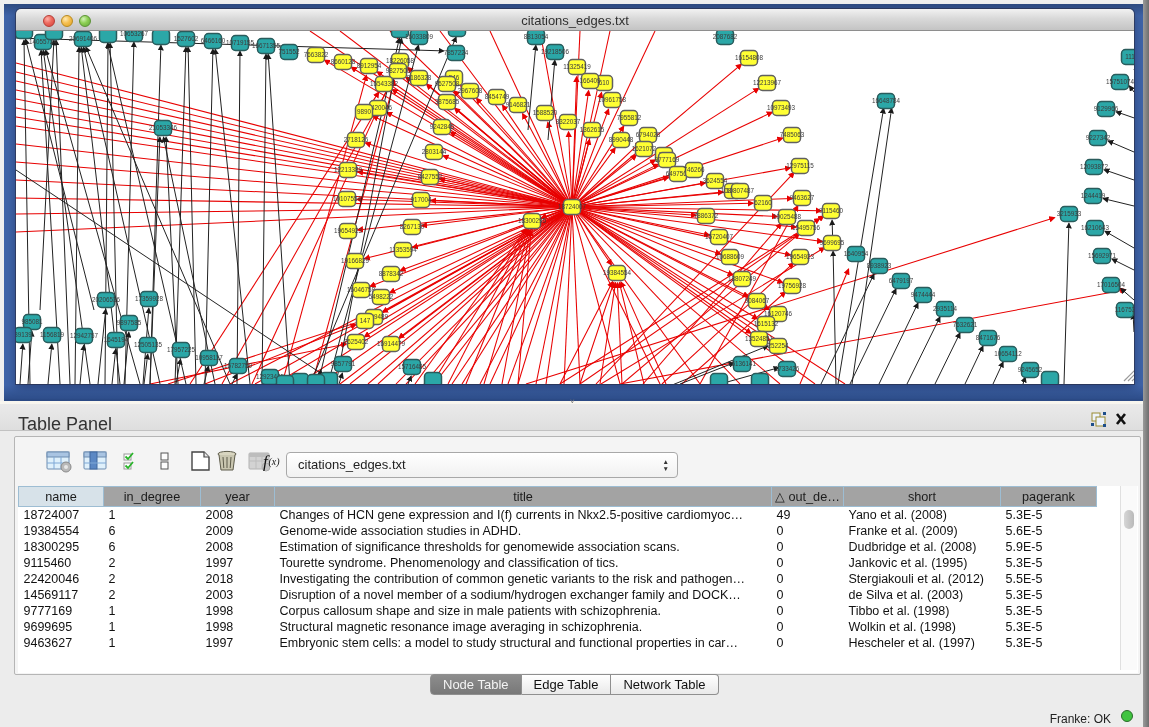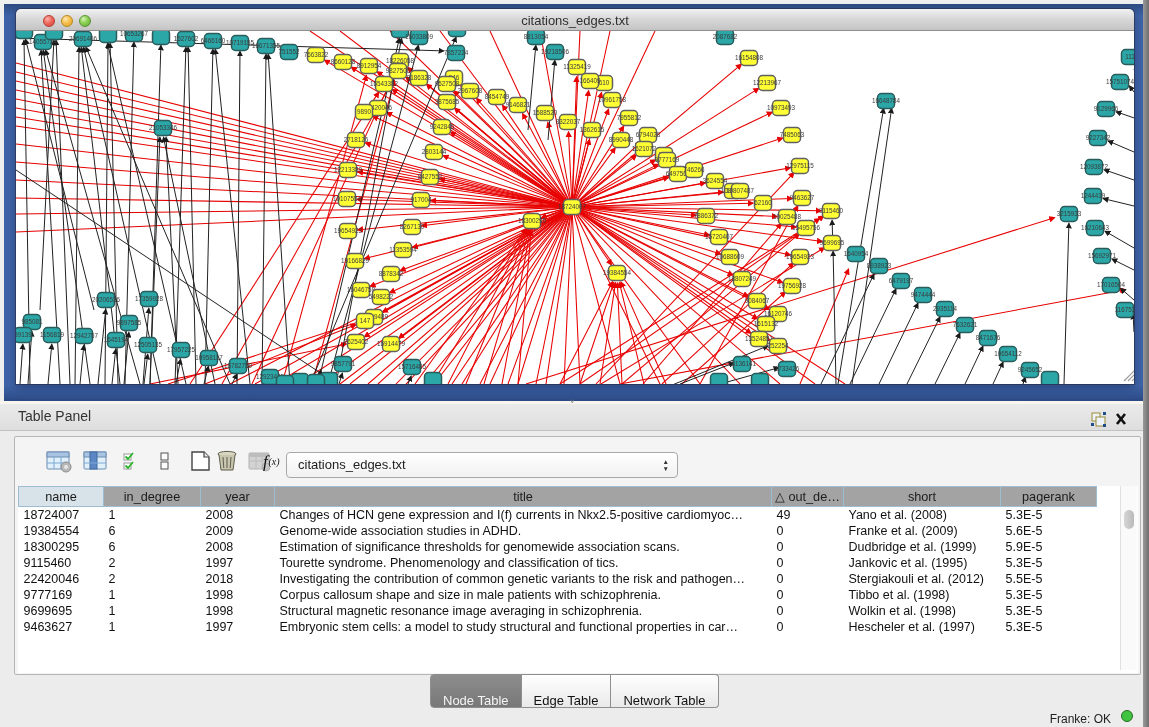--- a/index.html
+++ b/index.html
@@ -17,36 +17,36 @@
 .title{position:absolute;left:0;top:4px;width:100%;text-align:center;
  font-size:13px;color:#303030}
 .tl{position:absolute;top:6px;width:12px;height:12px;border-radius:50%}
 .tl.r{left:27px;background:radial-gradient(circle at 35% 30%,#ffb0a8,#ec6a5e 45%,#d7413a);border:1px solid #b73d36}
 .tl.y{left:45px;background:radial-gradient(circle at 35% 30%,#ffe9b0,#f5bf4f 45%,#dfa123);border:1px solid #b98a1f}
 .tl.g{left:63px;background:radial-gradient(circle at 35% 30%,#d2f2b8,#8ccf52 45%,#62a53c);border:1px solid #5b9334}
 .panel{position:absolute;left:0px;top:401px;width:1143px;height:326px;background:#ececec}
 .panel .topline{position:absolute;left:0;top:0;width:100%;height:3px;background:#f8f6ef}
 .phead{position:absolute;left:0;top:3px;width:100%;height:27px;
  background:linear-gradient(#eaeaea,#dedede);border-bottom:1px solid #c2c2c2}
-.phead .t{position:absolute;left:18px;top:4px;font-size:14px;color:#333}
+.phead .t{position:absolute;left:18px;top:10px;font-size:18px;color:#333}
 .inner{position:absolute;left:14px;top:35px;width:1127px;height:239px;
  background:#f4f4f4;border:1px solid #b5b5b5;border-radius:2px}
 .combo{position:absolute;left:271px;top:15px;width:392px;height:26px;background:linear-gradient(#ffffff,#f1f1f1);
  border:1px solid #a8a8a8;border-radius:4px;font-size:13px;color:#222;line-height:24px;padding-left:11px}
 .combo .ud{position:absolute;right:8px;top:5px;font-size:6.5px;color:#333;line-height:7px;letter-spacing:0}
 .tablewrap{position:absolute;left:3px;top:49px;width:1120px;height:187px;background:#fff}
 table.t{border-collapse:collapse;font-size:12.5px;color:#111;table-layout:fixed;width:1078px}
 table.t th{background:#a3a3a3;border:1px solid #9dbdd3;border-top:1px solid #9dbdd3;
  font-weight:normal;font-size:12.7px;height:20px;padding:0;color:#1c1c1c}
 table.t th.first{background:#d7e2e9}
 table.t td{height:16px;padding:0 0 0 5px;white-space:nowrap;overflow:hidden;border:none}
 .sb{position:absolute;right:3px;top:49px;width:17px;height:184px;background:#fafafa;border-left:1px solid #e0e0e0}
 .sb .th{position:absolute;left:3px;top:24px;width:10px;height:19px;background:linear-gradient(90deg,#d6d6d6,#b9b9b9);border-radius:5px}
 .tabs{position:absolute;left:430px;top:273px;height:21px;display:flex;font-size:13px}
-.tab{border:1px solid #8f8f8f;border-left:none;padding:16px 12px;line-height:19px;background:linear-gradient(#fff,#e9e9e9);color:#111}
+.tab{border:1px solid #8f8f8f;border-left:none;padding:0 12px;line-height:19px;background:linear-gradient(#fff,#e9e9e9);color:#111}
 .tab.first{border-left:1px solid #8f8f8f;border-radius:4px 0 0 4px;background:linear-gradient(#8d8d8d,#787878);color:#f4f4f4}
 .tab.last{border-radius:0 4px 4px 0}
 .mem{position:absolute;right:32px;top:311px;font-size:12px;color:#222}
 .memdot{position:absolute;right:10px;top:309px;width:12px;height:12px;border-radius:50%;
  background:#3fc43f;border:1.5px solid #2a6b2a}
 .splitarrow{position:absolute;left:570px;top:397px;font-size:8px;color:#777}
 </style></head>
 <body>
 <div class="desktop"></div>
 
@@ -686,40 +686,49 @@
               <td>0</td>
               <td>Franke et al. (2009)</td>
               <td>5.6E‑5</td>
             </tr>
 <tr>
               <td>18300295</td>
               <td>6</td>
               <td>2008</td>
               <td>Estimation of significance thresholds for genomewide association scans.</td>
               <td>0</td>
-              <td>Dudbridge et al. (1999)</td>
+              <td>Dudbridge et al. (2008)</td>
               <td>5.9E‑5</td>
             </tr>
 <tr>
               <td>9115460</td>
               <td>2</td>
               <td>1997</td>
               <td>Tourette syndrome. Phenomenology and classification of tics.</td>
               <td>0</td>
               <td>Jankovic et al. (1995)</td>
               <td>5.3E‑5</td>
             </tr>
 <tr>
               <td>22420046</td>
               <td>2</td>
               <td>2018</td>
               <td>Investigating the contribution of common genetic variants to the risk and pathogen…</td>
               <td>0</td>
               <td>Stergiakouli et al. (2012)</td>
               <td>5.5E‑5</td>
+            </tr>
+<tr>
+              <td>14569117</td>
+              <td>2</td>
+              <td>2003</td>
+              <td>Disruption of a novel member of a sodium/hydrogen exchanger family and DOCK…</td>
+              <td>0</td>
+              <td>de Silva et al. (2003)</td>
+              <td>5.3E‑5</td>
             </tr>
 <tr>
               <td>9777169</td>
               <td>1</td>
               <td>1998</td>
               <td>Corpus callosum shape and size in male patients with schizophrenia.</td>
               <td>0</td>
               <td>Tibbo et al. (1998)</td>
               <td>5.3E‑5</td>
             </tr>

